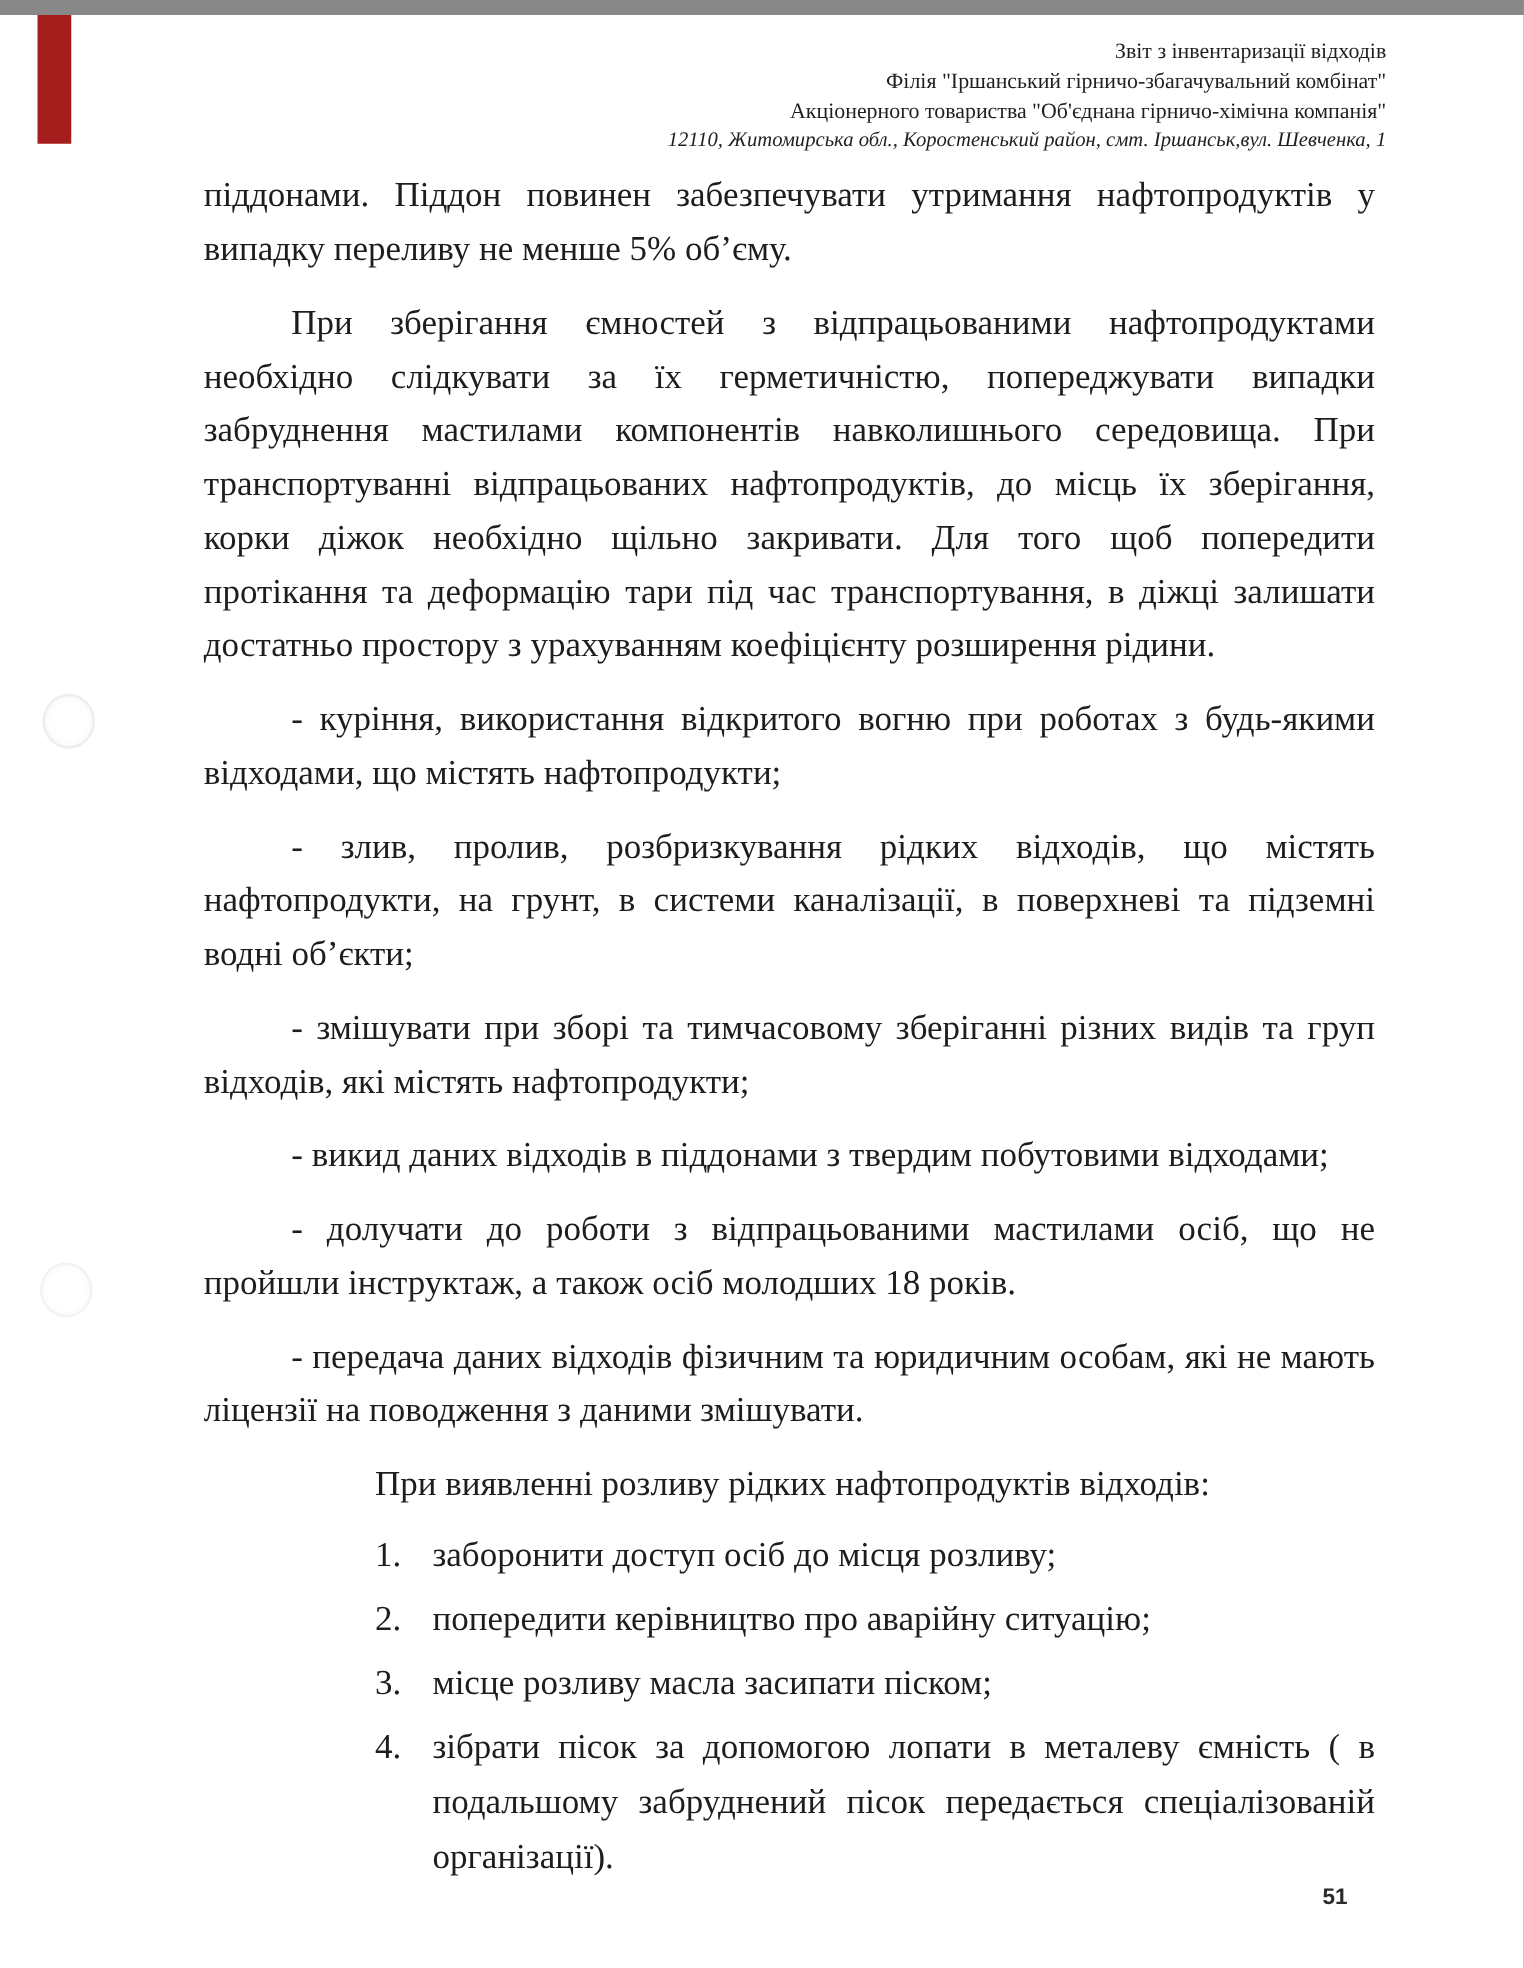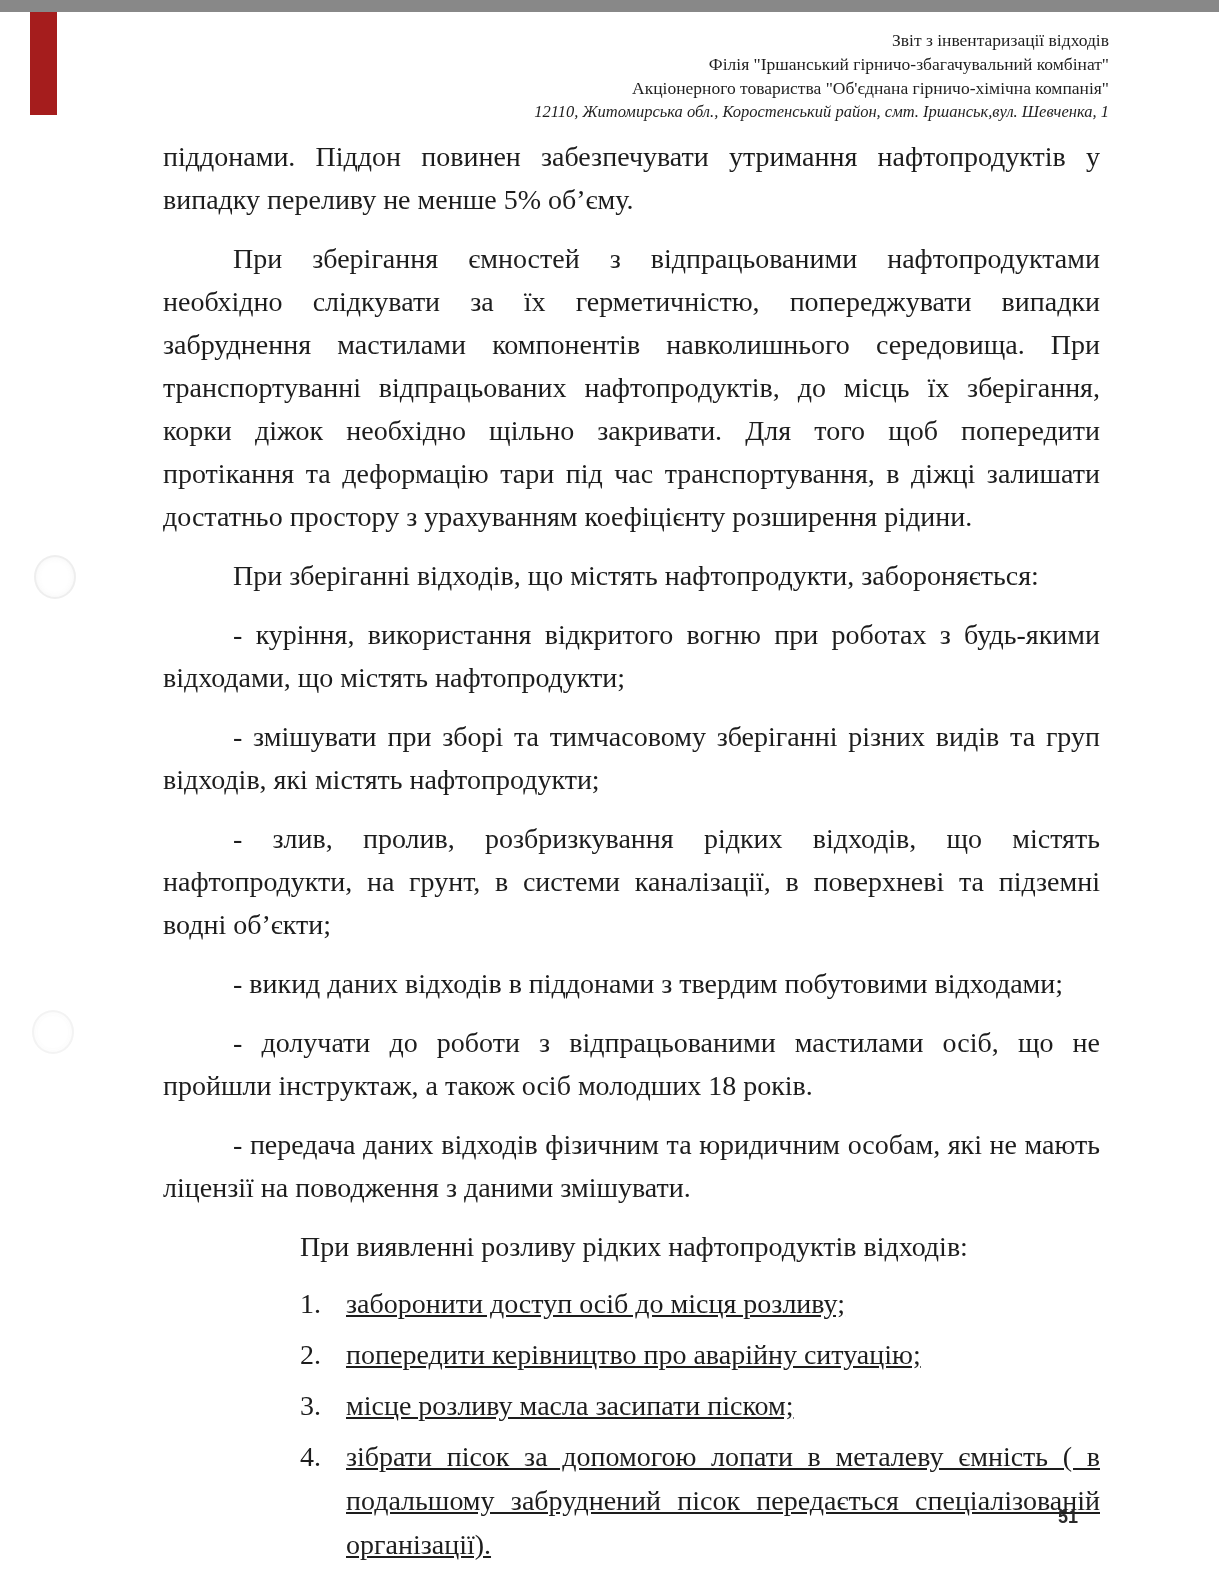--- a/index.html
+++ b/index.html
@@ -68,21 +68,20 @@
     line-height: 44px;
     margin-bottom: 7px;
   }
   .num-item .num {
     flex: 0 0 46px;
     text-align: left;
   }
   .num-item .itxt {
     flex: 1 1 auto;
     text-align: justify;
-    text-decoration: underline;
   }
   .page-number {
     position: absolute;
     left: 1058px;
     top: 1495px;
     font-family: "Liberation Sans", "DejaVu Sans", sans-serif;
     font-weight: bold;
     font-size: 18px;
     color: #2a2a2a;
   }
@@ -99,24 +98,23 @@
   <div class="header">
     <div>Звіт з інвентаризації відходів</div>
     <div>Філія "Іршанський гірничо-збагачувальний комбінат"</div>
     <div>Акціонерного товариства "Об'єднана гірничо-хімічна компанія"</div>
     <div class="address">12110, Житомирська обл., Коростенський район, смт. Іршанськ,вул. Шевченка, 1</div>
   </div>
 
   <div class="content">
     <p class="no-indent">піддонами. Піддон повинен забезпечувати утримання нафтопродуктів у випадку переливу не менше 5% об’єму.</p>
     <p>При зберігання ємностей з відпрацьованими нафтопродуктами необхідно слідкувати за їх герметичністю, попереджувати випадки забруднення мастилами компонентів навколишнього середовища. При транспортуванні відпрацьованих нафтопродуктів, до місць їх зберігання, корки діжок необхідно щільно закривати. Для того щоб попередити протікання та деформацію тари під час транспортування, в діжці залишати достатньо простору з урахуванням коефіцієнту розширення рідини.</p>
-    <p>При зберіганні відходів, що містять нафтопродукти, забороняється:</p>
     <p>- куріння, використання відкритого вогню при роботах з будь-якими відходами, що містять нафтопродукти;</p>
+    <p>- злив, пролив, розбризкування рідких відходів, що містять нафтопродукти, на грунт, в системи каналізації, в поверхневі та підземні водні об’єкти;</p>
     <p>- змішувати при зборі та тимчасовому зберіганні різних видів та груп відходів, які містять нафтопродукти;</p>
-    <p>- злив, пролив, розбризкування рідких відходів, що містять нафтопродукти, на грунт, в системи каналізації, в поверхневі та підземні водні об’єкти;</p>
     <p>- викид даних відходів в піддонами з твердим побутовими відходами;</p>
     <p>- долучати до роботи з відпрацьованими мастилами осіб, що не пройшли інструктаж, а також осіб  молодших 18 років.</p>
     <p>- передача даних відходів фізичним та юридичним особам, які не мають ліцензії на поводження з даними змішувати.</p>
     <p class="list-intro">При виявленні розливу рідких нафтопродуктів відходів:</p>
 
     <div class="num-list">
       <div class="num-item">
         <span class="num">1.</span>
         <span class="itxt">заборонити доступ осіб до місця розливу;</span>
       </div>

